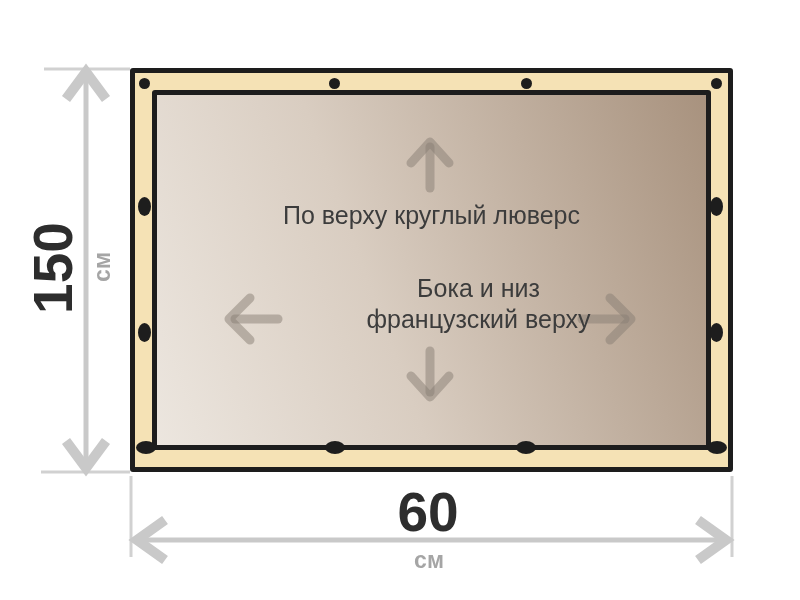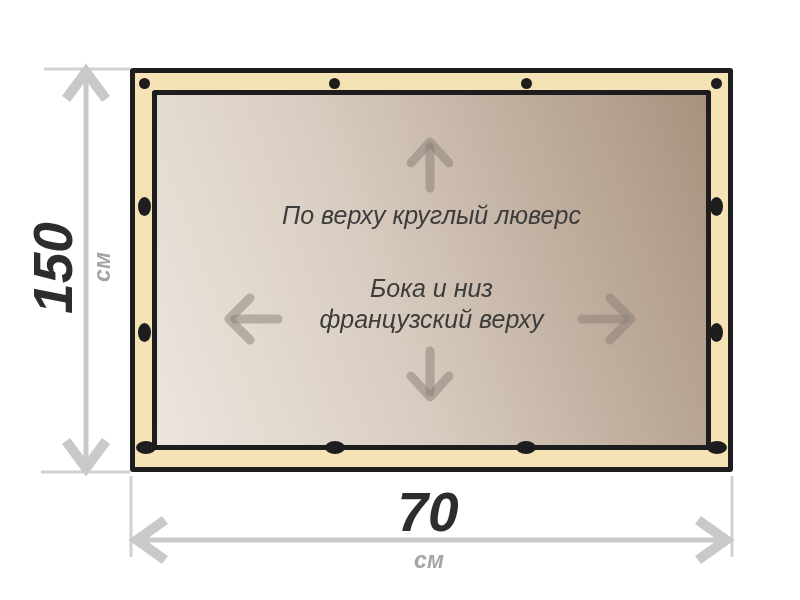--- a/index.html
+++ b/index.html
@@ -1,17 +1,17 @@
 <!DOCTYPE html>
 <html><head>
 <meta charset="utf-8">
 <style>
   html,body{margin:0;padding:0;background:#ffffff;width:800px;height:600px;overflow:hidden;
     font-family:"Liberation Sans", sans-serif;}
-  .stage{position:relative;width:800px;height:600px;background:#ffffff;font-style:italic;}
+  .stage{position:relative;width:800px;height:600px;background:#ffffff;}
 
   
   .dims-svg{position:absolute;left:0;top:0;width:800px;height:600px;}
   .ext{stroke:#d1d1d1;stroke-width:3;fill:none;}
   .dline{stroke:#c9c9c9;stroke-width:5;fill:none;}
   .head{stroke:#c9c9c9;stroke-width:10;fill:none;stroke-linejoin:miter;stroke-linecap:butt;}
 
   
   .banner{position:absolute;left:130px;top:68px;width:603px;height:404px;box-sizing:border-box;
     border:5px solid #1d1d1d;border-radius:3px;background:#f5e2b5;}
@@ -24,21 +24,21 @@
   .gov{position:absolute;width:13px;height:19px;border-radius:50%;background:#1d1d1d;}
   .goh{position:absolute;width:20px;height:13px;border-radius:50%;background:#1d1d1d;}
 
   
   .arrows-svg{position:absolute;left:0;top:0;width:593px;height:394px;}
   .iarrow{stroke:#877d74;stroke-opacity:0.5;stroke-width:9;fill:none;
     stroke-linecap:round;stroke-linejoin:round;}
   .note-top{position:absolute;left:0;top:128px;width:593px;text-align:center;
     font-size:25px;color:#3c3c3c;}
   .note-mid{position:absolute;left:0;top:200px;width:593px;text-align:center;
-    font-size:25px;line-height:31px;color:#3c3c3c;}
+    font-size:25px;line-height:31px;color:#3c3c3c;padding-left:47px;}
 
   
   .dim-num{position:absolute;font-weight:700;font-size:55px;color:#2d2d2d;white-space:nowrap;}
   .dim-unit{position:absolute;font-weight:700;font-size:23px;color:#a5a5a5;white-space:nowrap;}
   .h-num{left:53px;top:268px;transform:translate(-50%,-50%) rotate(-90deg);}
   .h-unit{left:102px;top:267px;transform:translate(-50%,-50%) rotate(-90deg);}
   .w-num{left:428px;top:512px;transform:translate(-50%,-50%);}
   .w-unit{left:429px;top:560px;transform:translate(-50%,-50%);}
 </style>
 </head>
@@ -98,16 +98,16 @@
 
     <div class="note-top">По верху круглый люверс</div>
     <div class="note-mid">
       <div>Бока и низ</div>
       <div>французский верху</div>
     </div>
   </div>
 
   <div class="dim-num h-num">150</div>
   <div class="dim-unit h-unit">см</div>
-  <div class="dim-num w-num">70</div>
+  <div class="dim-num w-num">60</div>
   <div class="dim-unit w-unit">см</div>
 
 </div>
 
 </body></html>

